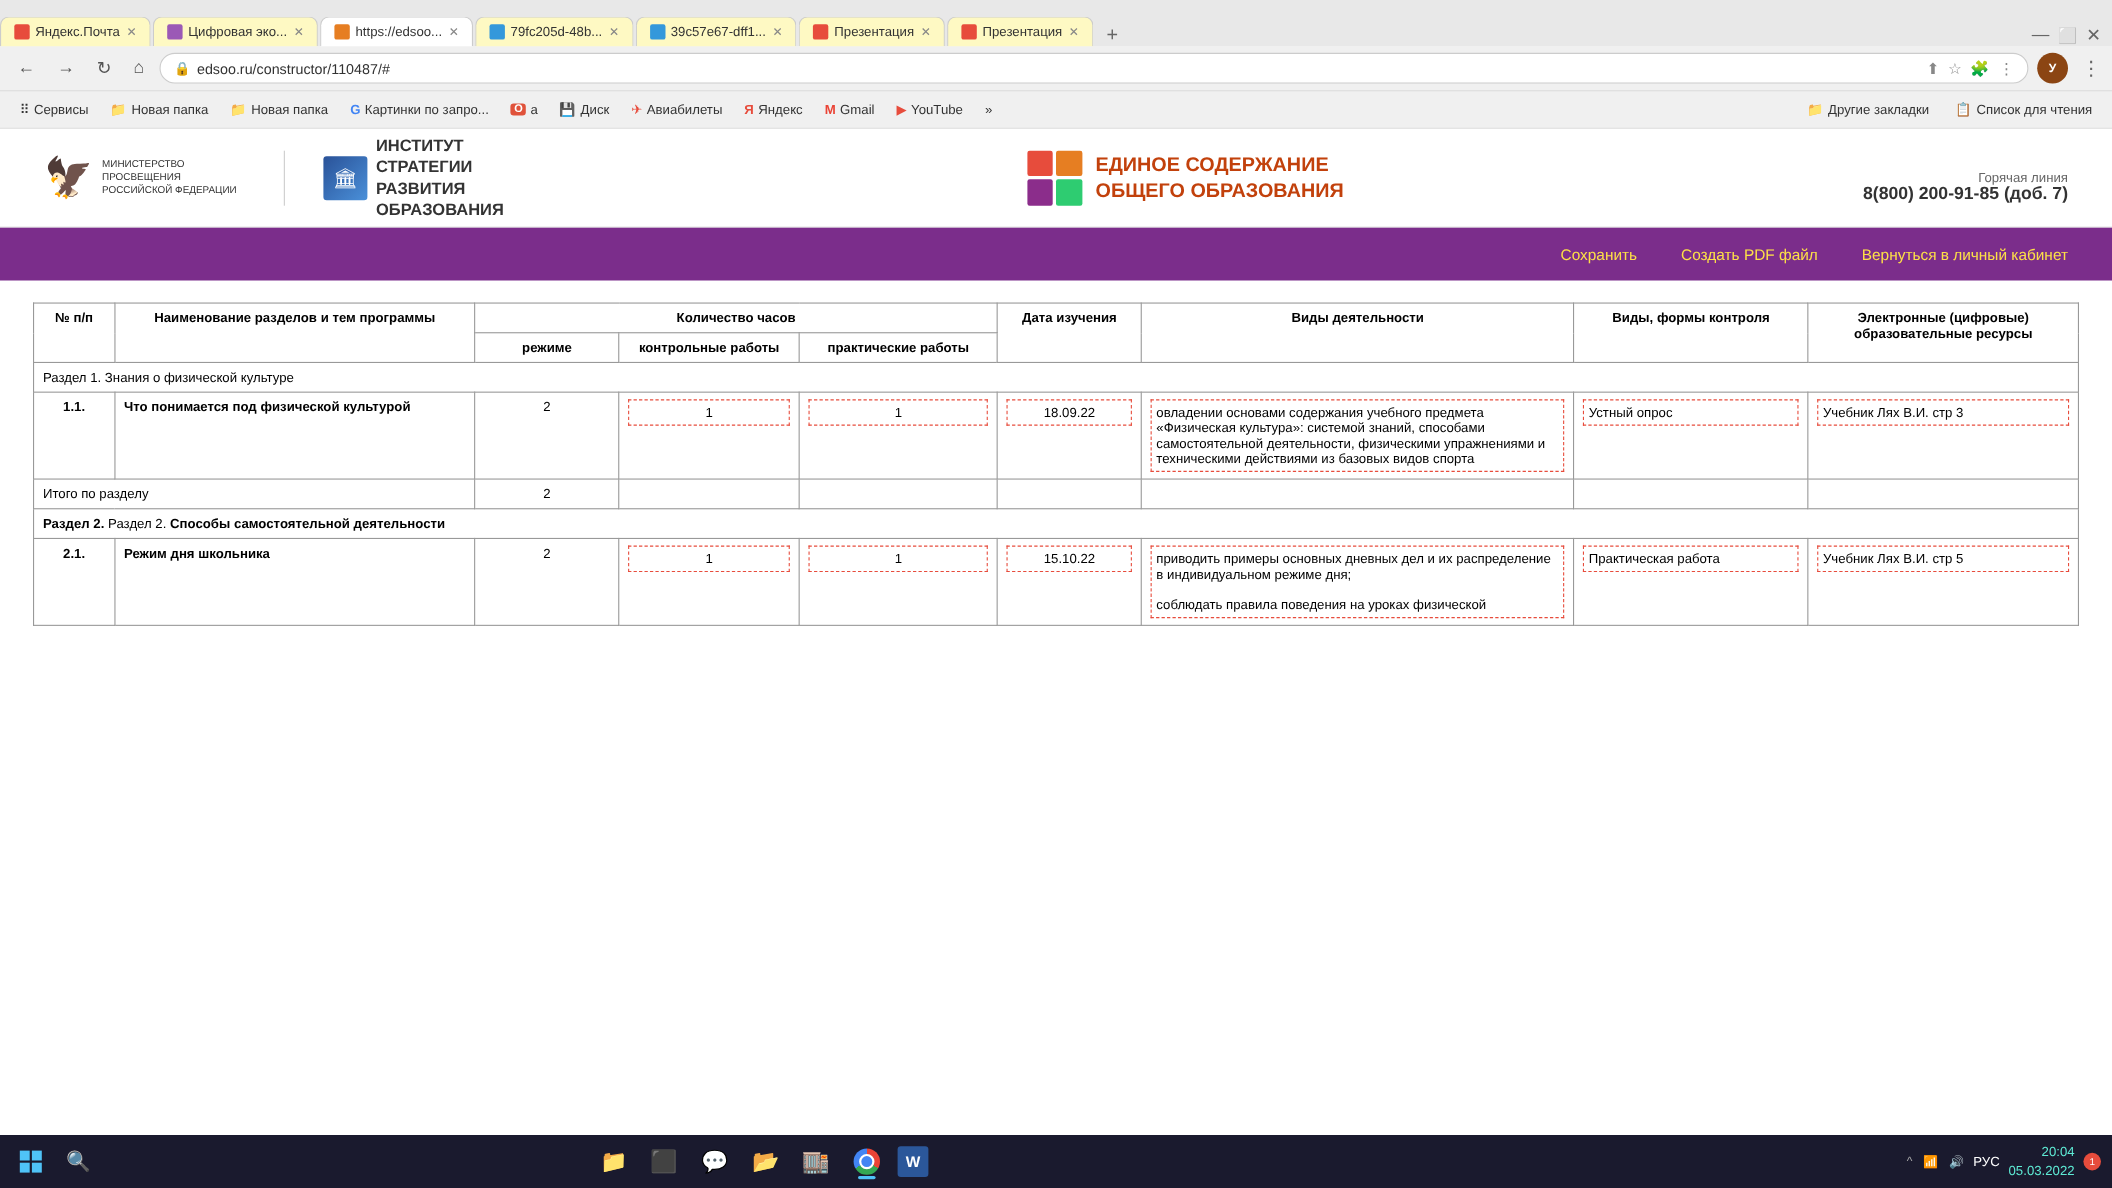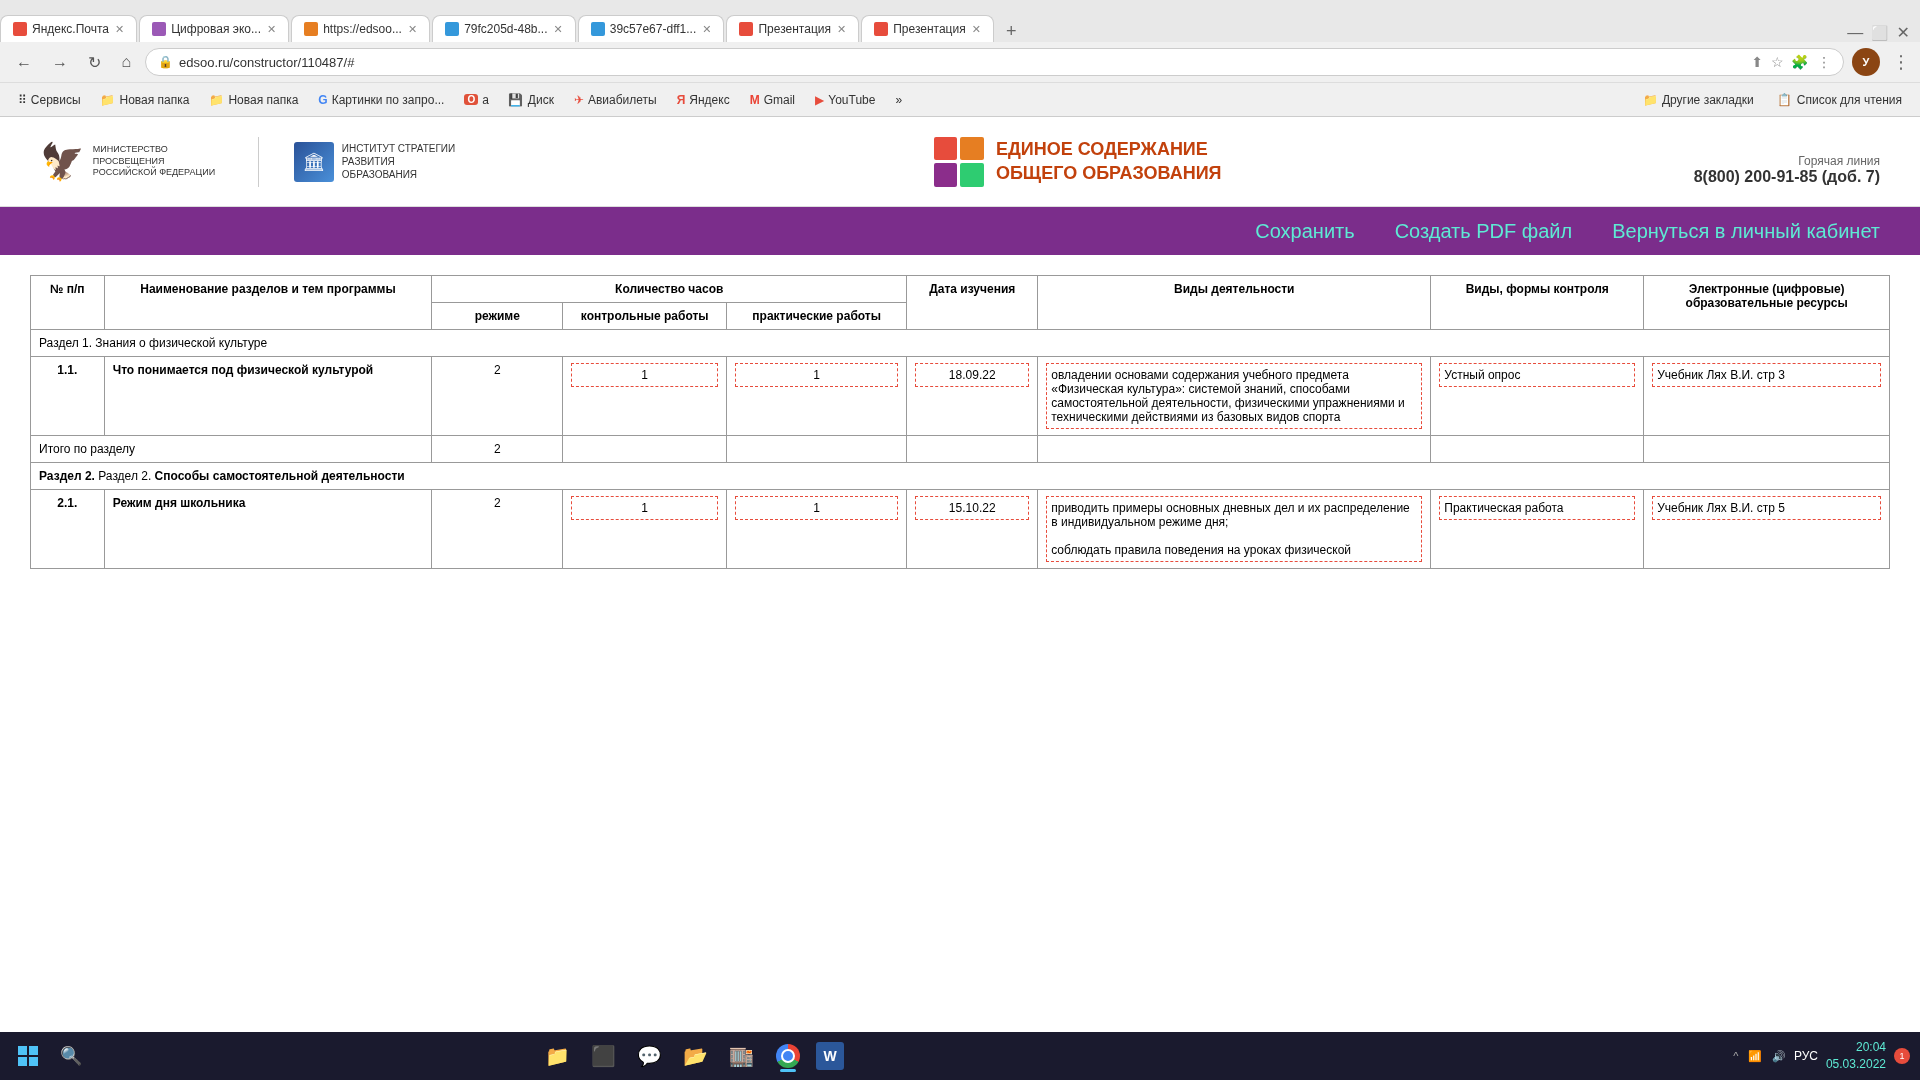--- a/index.html
+++ b/index.html
@@ -1,21 +1,21 @@
 <!DOCTYPE html>
 <html><head>
   <meta charset="utf-8">
   <style>
     * { margin: 0; padding: 0; box-sizing: border-box; }
     body { font-family: Arial, sans-serif; background: #fff; width: 1920px; height: 1080px; overflow: hidden; font-size: 13px; }
 
     
     .browser-chrome { background: #f0f0f0; border-bottom: 1px solid #ccc; }
     .tab-bar { display: flex; align-items: flex-end; padding: 6px 0 0 0; background: #e8e8e8; height: 42px; }
-    .tab { display: flex; align-items: center; padding: 6px 12px; background: #ffffff; border: 1px solid #ccc; border-bottom: none; border-radius: 8px 8px 0 0; margin-right: 2px; font-size: 12px; color: #333; max-width: 160px; white-space: nowrap; overflow: hidden; cursor: pointer; position: relative; }
+    .tab { display: flex; align-items: center; padding: 6px 12px; background: #fef9c3; border: 1px solid #ccc; border-bottom: none; border-radius: 8px 8px 0 0; margin-right: 2px; font-size: 12px; color: #333; max-width: 160px; white-space: nowrap; overflow: hidden; cursor: pointer; position: relative; }
     .tab.active { background: #fff; z-index: 2; }
     .tab-favicon { width: 14px; height: 14px; border-radius: 2px; margin-right: 5px; display: inline-block; flex-shrink: 0; }
     .tab-close { margin-left: 6px; font-size: 11px; color: #888; flex-shrink: 0; }
     .tab-new { background: transparent; border: none; font-size: 18px; color: #666; padding: 0 10px; cursor: pointer; }
     .tab-controls { margin-left: auto; display: flex; align-items: center; padding-right: 10px; gap: 8px; font-size: 18px; color: #666; }
 
     .address-bar-row { display: flex; align-items: center; padding: 4px 10px; background: #f0f0f0; height: 40px; gap: 8px; }
     .nav-btn { background: none; border: none; font-size: 16px; color: #555; cursor: pointer; padding: 3px 6px; border-radius: 3px; }
     .address-bar { flex: 1; padding: 5px 12px; border: 1px solid #ccc; border-radius: 20px; font-size: 13px; background: #fff; display: flex; align-items: center; gap: 6px; }
     .address-text { flex: 1; font-size: 13px; color: #333; }
@@ -25,32 +25,32 @@
     .bookmarks-bar { display: flex; align-items: center; padding: 3px 10px; background: #f0f0f0; border-top: 1px solid #ddd; height: 34px; gap: 4px; font-size: 12px; overflow: hidden; }
     .bookmark-item { display: flex; align-items: center; padding: 3px 8px; border-radius: 3px; cursor: pointer; white-space: nowrap; color: #333; gap: 4px; }
     .bm-more { margin-left: auto; }
     .bm-reading { margin-left: 4px; }
 
     
     .page { background: #fff; height: calc(1080px - 42px - 40px - 34px - 40px); overflow: hidden; }
 
     
     .purple-toolbar { background: #7B2D8B; display: flex; align-items: center; justify-content: flex-end; padding: 0 40px; height: 48px; gap: 40px; }
-    .purple-btn { color: #5eead4; font-size: 20px; cursor: pointer; background: none; border: none; padding: 8px 0; }
+    .purple-btn { color: #fde047; font-size: 14px; cursor: pointer; background: none; border: none; padding: 8px 0; }
 
     
     .site-header { display: flex; align-items: center; padding: 10px 40px; border-bottom: 1px solid #ddd; height: 90px; }
     .header-logos { display: flex; align-items: center; gap: 20px; }
     .logo-gov { display: flex; align-items: center; gap: 8px; }
     .logo-eagle { font-size: 36px; }
     .logo-text-small { font-size: 9px; color: #333; line-height: 1.3; max-width: 130px; }
     .logo-divider { width: 1px; height: 50px; background: #ccc; margin: 0 15px; }
     .logo-institute { display: flex; align-items: center; gap: 8px; }
     .logo-inst-icon { width: 40px; height: 40px; background: linear-gradient(135deg, #2a5298, #4a90d9); border-radius: 3px; display: flex; align-items: center; justify-content: center; color: white; font-size: 18px; }
-    .logo-inst-text { font-size: 10px; color: #333; line-height: 1.3; max-width: 120px; font-weight: normal; text-transform: uppercase; }
+    .logo-inst-text { font-size: 15px; color: #333; line-height: 1.3; max-width: 120px; font-weight: bold; text-transform: uppercase; }
     .header-center { flex: 1; display: flex; justify-content: center; align-items: center; gap: 15px; }
     .header-main-logo { display: flex; align-items: center; gap: 12px; }
     .logo-squares { display: grid; grid-template-columns: 1fr 1fr; gap: 3px; width: 50px; height: 50px; }
     .logo-sq { border-radius: 2px; }
     .logo-sq-1 { background: #e74c3c; }
     .logo-sq-2 { background: #e67e22; }
     .logo-sq-3 { background: #8B2D8B; }
     .logo-sq-4 { background: #2ecc71; }
     .header-main-title { font-size: 18px; font-weight: bold; color: #c2410c; line-height: 1.3; }
     .header-right { text-align: right; font-size: 12px; color: #333; margin-top: 16px; }

